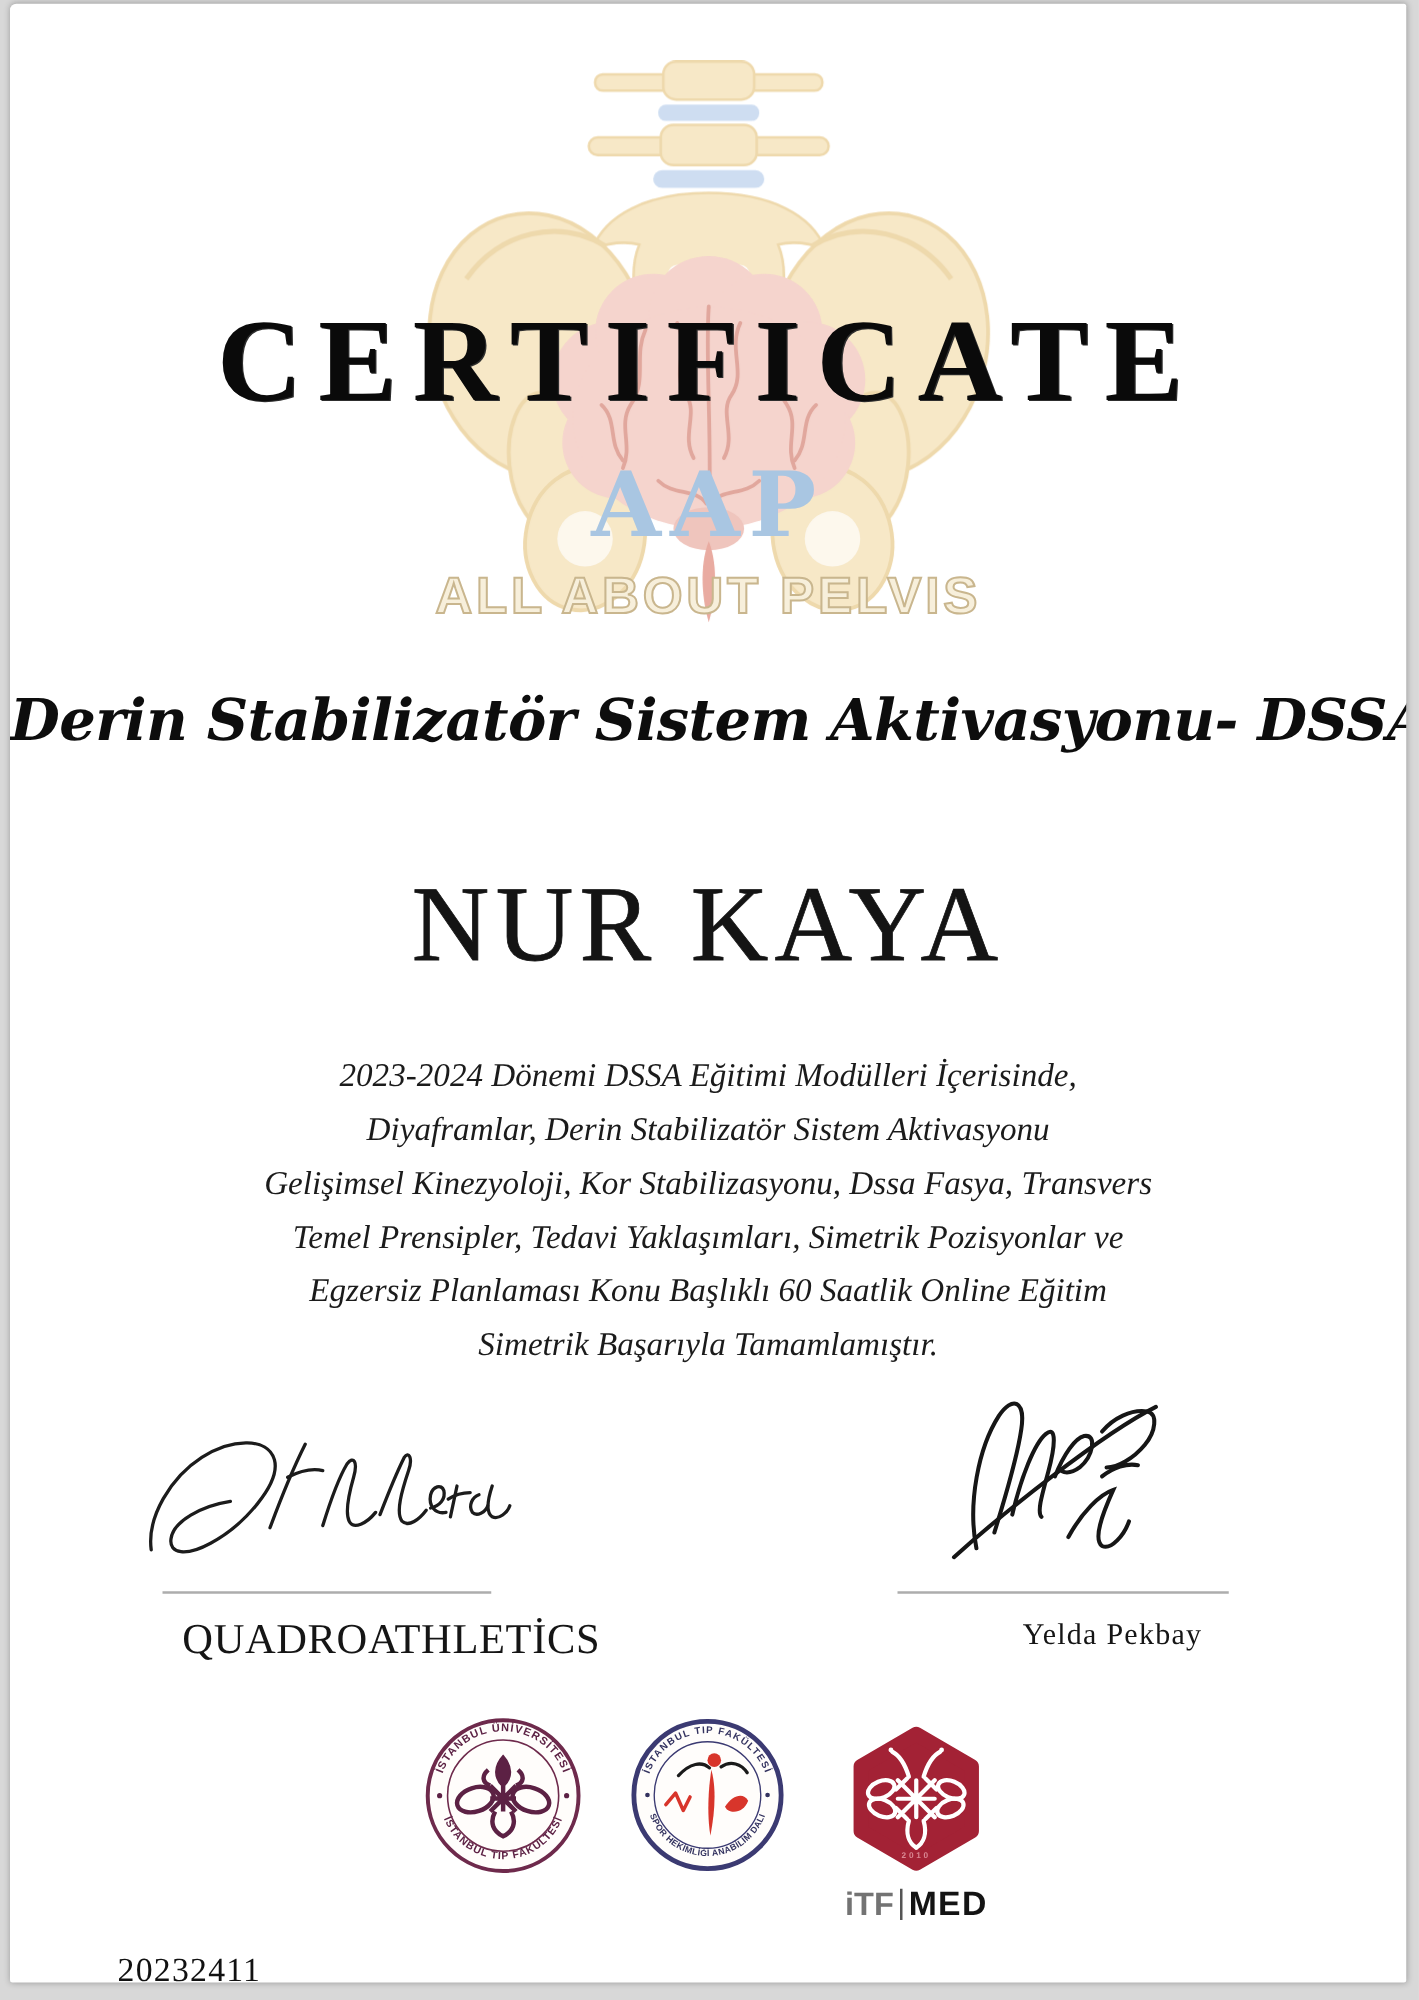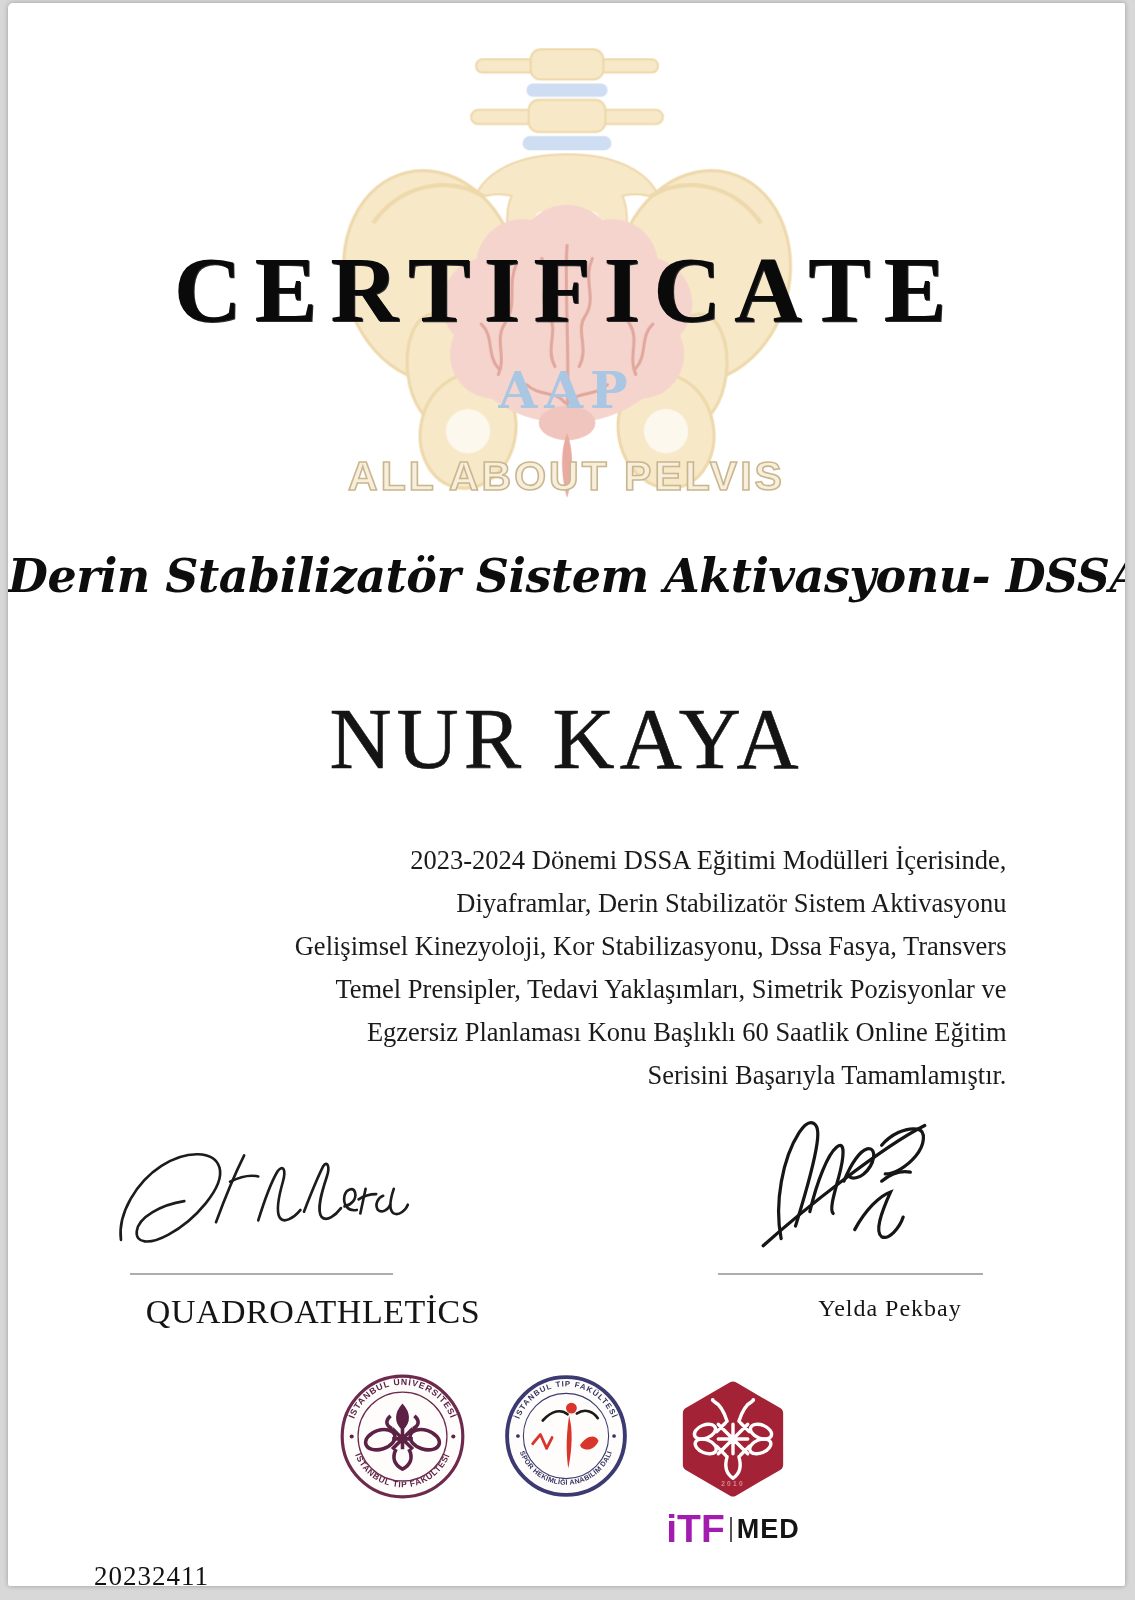--- a/index.html
+++ b/index.html
@@ -4,44 +4,44 @@
 <style>
   html,body{margin:0;padding:0;width:1135px;height:1600px;background:#d8d8d8;overflow:hidden;
             font-family:"Liberation Serif",serif;}
   .page{position:absolute;left:8px;top:3px;right:10px;bottom:14px;background:#ffffff;
         border-radius:5px 2px 2px 2px;box-shadow:0 0 5px rgba(0,0,0,.28);overflow:hidden;}
   .watermark{position:absolute;left:50%;top:18px;transform:translateX(-50%);width:505px;height:505px;}
   .cert-title{position:absolute;top:232px;left:0;width:100%;margin:0;text-align:center;
         font-family:"Liberation Serif",serif;font-weight:700;font-size:94px;letter-spacing:13px;
         color:#0a0a0a;text-shadow:1px 1px 0 #2e2e2e;}
   .aap{position:absolute;top:358px;left:0;width:100%;text-align:center;
-        font-family:"DejaVu Serif",serif;font-weight:700;font-size:50px;letter-spacing:7px;
+        font-family:"DejaVu Serif",serif;font-weight:700;font-size:72px;letter-spacing:7px;
         color:#a9c6e2;}
   .aap-sub{position:absolute;top:450px;left:0;width:100%;text-align:center;
         font-family:"Liberation Sans",sans-serif;font-weight:700;font-size:41px;letter-spacing:3px;
         color:#f7efdb;-webkit-text-stroke:1.6px #c9b68e;}
   .course{position:absolute;top:546px;left:0;width:100%;text-align:center;white-space:nowrap;
         font-family:"DejaVu Serif",serif;font-weight:700;font-style:italic;font-size:46px;
         letter-spacing:-0.5px;color:#0d0d0d;}
   .recipient{position:absolute;top:686px;left:0;width:100%;text-align:center;
         font-family:"Liberation Serif",serif;font-weight:400;font-size:86px;letter-spacing:5px;
         color:#141414;-webkit-text-stroke:.6px #141414;}
   .body-text{position:absolute;top:836px;left:50%;transform:translateX(-50%);width:880px;
-        text-align:right;font-family:"Liberation Serif",serif;font-size:26.5px;line-height:43px;
-        color:#1b1b1b;}
+        text-align:center;font-family:"Liberation Serif",serif;font-size:26.5px;line-height:43px;
+        color:#1b1b1b;font-style:italic;}
   .sig-svg{position:absolute;}
   .sig-line{position:absolute;height:0;border-top:2px solid #adadad;}
   .sig-label{position:absolute;text-align:center;font-family:"Liberation Serif",serif;color:#151515;margin-left:40px;}
   .sig-label.left{top:1290px;left:95px;width:340px;font-size:34px;letter-spacing:.5px;}
   .sig-label.right{top:1292px;left:692px;width:300px;font-size:24px;letter-spacing:1px;}
   .seal{position:absolute;}
   .itf-block{position:absolute;left:655px;top:1374px;width:140px;text-align:center;}
   .itf-text{display:flex;align-items:center;justify-content:center;margin-top:2px;
         font-family:"Liberation Sans",sans-serif;font-weight:700;}
-  .itf-abbr{color:#a21caf;font-size:39px;letter-spacing:0;}
+  .itf-abbr{color:#737373;font-size:26px;letter-spacing:0;}
   .itf-bar{width:2px;height:25px;background:#555;margin:0 5px;}
   .itf-med{color:#141414;font-size:27px;letter-spacing:1px;}
   .serial{position:absolute;left:86px;top:1558px;font-family:"Liberation Serif",serif;
         font-weight:400;font-size:27px;letter-spacing:1px;color:#111;}
 </style>
 </head>
 <body>
 
 <div class="page">
 
@@ -110,21 +110,21 @@
 
   <div class="course">Derin Stabilizatör Sistem Aktivasyonu- DSSA</div>
   <div class="recipient">NUR KAYA</div>
 
   <div class="body-text">
     <div>2023-2024 Dönemi DSSA Eğitimi  Modülleri İçerisinde,</div>
     <div>Diyaframlar, Derin Stabilizatör Sistem Aktivasyonu</div>
     <div>Gelişimsel Kinezyoloji, Kor Stabilizasyonu, Dssa Fasya, Transvers</div>
     <div>Temel Prensipler, Tedavi Yaklaşımları, Simetrik Pozisyonlar ve</div>
     <div>Egzersiz Planlaması Konu Başlıklı 60 Saatlik Online Eğitim</div>
-    <div>Serisini Başarıyla Tamamlamıştır.</div>
+    <div>Simetrik Başarıyla Tamamlamıştır.</div>
   </div>
 
   <svg class="sig-svg" style="left:102px;top:1133px;width:300px;height:132px" viewBox="0 0 340 150" aria-hidden="true">
     <g fill="none" stroke="#1c1c1c" stroke-width="3" stroke-linecap="round">
       <path d="M12,118 C8,88 30,52 58,34 C86,16 118,16 124,36 C130,58 96,96 66,112 C44,124 28,122 30,108 C32,92 58,78 84,74"></path>
       <path d="M120,98 C134,60 146,34 152,22"></path>
       <path d="M136,52 C148,46 160,44 168,46"></path>
       <path d="M168,96 C176,70 184,50 190,40 C196,32 200,38 196,52 C192,66 188,84 192,92 C196,100 208,94 216,84"></path>
       <path d="M220,86 C230,60 238,42 242,34 C246,28 250,34 246,46 C240,64 234,84 240,92 C246,98 256,90 262,82"></path>
       <path d="M266,80 C274,78 280,72 278,64 C276,58 268,60 266,68 C264,78 270,86 280,84"></path>

